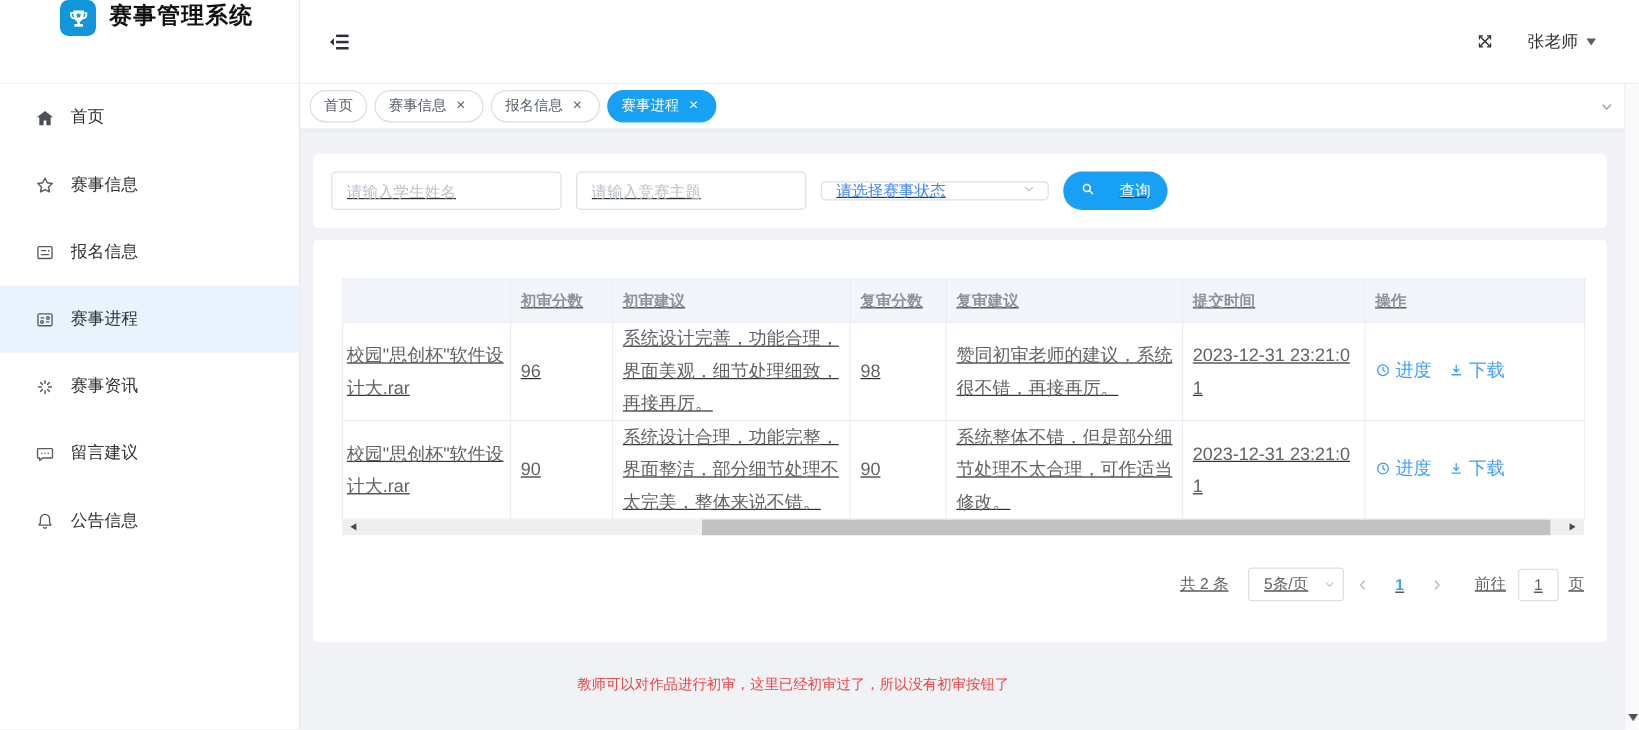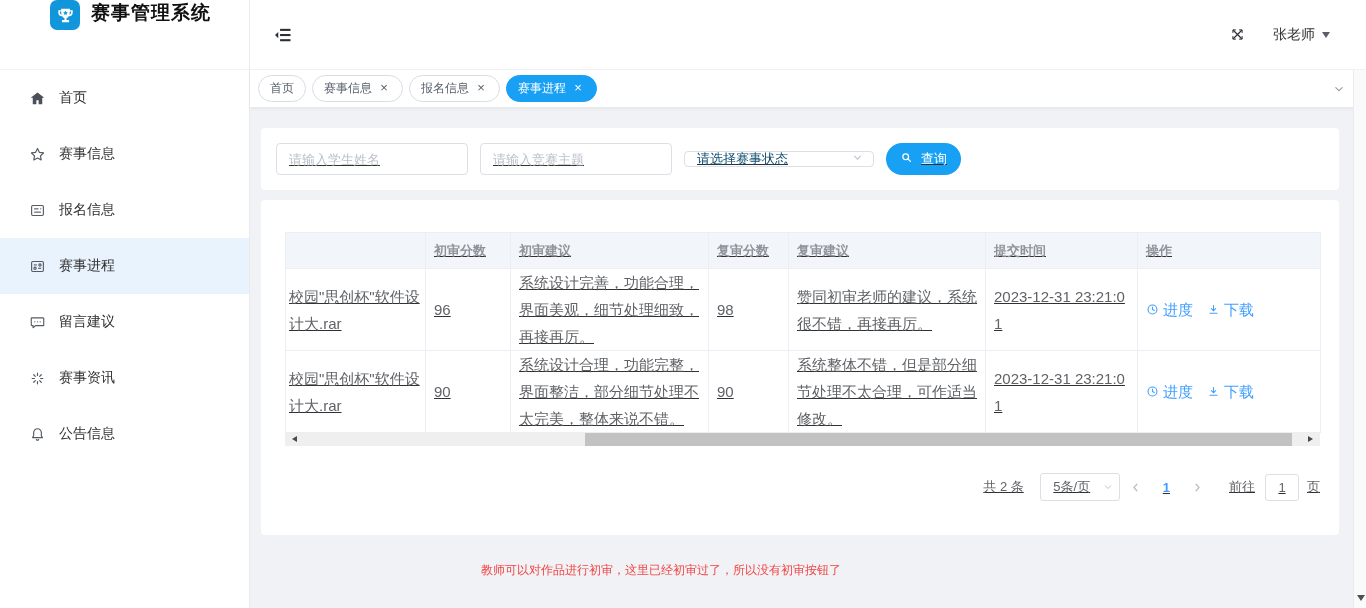--- a/index.html
+++ b/index.html
@@ -30,22 +30,22 @@
   .tag .tag-close { margin-left:5px; width:14px; height:14px; line-height:12px; text-align:center; border-radius:50%; font-size:13px; }
   .tag.active { background:#18a0f5; border-color:#18a0f5; color:#fff; }
   .tabs-chevron { position:absolute; right:20px; top:12px; display:flex; cursor:pointer; }
 
   
   .content { flex:1; background:#f0f2f5; padding:20px 27px 0 11px; overflow:hidden; }
   .card { background:#fff; border-radius:4px;text-decoration:underline; }
   .search-card { height:62px; padding:15px; display:flex; align-items:center; gap:12px; }
   .inp { width:192px; height:32px; border:1px solid #dcdfe6; border-radius:4px; padding:0 12px; font-size:13px; color:#606266; outline:none; font-family:inherit; }
   .inp::placeholder { color:#b9c0ca; }
-  .sel { width:190px; height:16px; border:1px solid #dcdfe6; border-radius:4px; padding:0 9px 0 12px; display:flex; align-items:center; justify-content:space-between; font-size:13px; color:#0c4a6e; cursor:pointer; background:#fff; }
-  .btn-primary { display:inline-flex; align-items:center; gap:8px; height:32px; padding:0 14px; border:none; border-radius:16px; background:#18a0f5; color:#fff; font-size:13px; cursor:pointer; font-family:inherit; }
+  .sel { width:190px; height:16px; border:1px solid #dcdfe6; border-radius:4px; padding:0 9px 0 12px; display:flex; align-items:center; justify-content:space-between; font-size:13px; color:#3b82f6; cursor:pointer; background:#fff; }
+  .btn-primary { display:inline-flex; align-items:center; gap:20px; height:32px; padding:0 14px; border:none; border-radius:16px; background:#18a0f5; color:#fff; font-size:13px; cursor:pointer; font-family:inherit; }
 
   .table-card { margin-top:10px; height:335px; padding:32px 19px 0 24px; }
   table { border-collapse:collapse; table-layout:fixed; width:1035px; }
   th { background:#f2f6fb; color:#909399; font-weight:700; font-size:13px; height:36px; padding:0 8px; text-align:left; border:1px solid #ebeef5; }
   td { color:#606266; font-size:15px; padding:0 8px; line-height:27px; height:82px; border:1px solid #ebeef5; vertical-align:middle; word-break:break-all; }
   td.cell-file { padding-left:3px; padding-right:2px; }
   .link { color:#409eff; cursor:pointer; display:inline-flex; align-items:center; gap:4px; margin-right:14px; white-space:nowrap; }
   .link svg { flex-shrink:0; }
 
   .hscroll { width:1035px; height:13px; background:#efefef; position:relative; }
@@ -118,36 +118,36 @@
               <path d="M6.8 9.8h4.3"></path>
               <circle cx="15.5" cy="9.8" r="1.6"></circle>
               <path d="M12.9 14.5h4.3"></path>
               <circle cx="8.5" cy="14.5" r="1.6"></circle>
             </svg>
           </span>
           <span class="mi-label">赛事进程</span>
         </div>
         <div class="menu-item">
           <span class="mi-icon">
+            <svg width="17" height="17" viewBox="0 0 24 24" fill="none" stroke="#555b63" stroke-width="1.7" stroke-linecap="round">
+              <path d="M12 4.5v3.2M17.3 6.7l-2.2 2.2M19.5 12h-3.2M17.3 17.3l-2.2-2.2M12 19.5v-3.2M6.7 17.3l2.2-2.2M4.5 12h3.2M6.7 6.7l2.2 2.2"></path>
+            </svg>
+          </span>
+          <span class="mi-label">赛事资讯</span>
+        </div>
+        <div class="menu-item">
+          <span class="mi-icon">
             <svg width="17" height="17" viewBox="0 0 24 24" fill="none" stroke="#555b63" stroke-width="1.6" stroke-linejoin="round">
               <path d="M4 5.5h16a.8.8 0 0 1 .8.8v9.4a.8.8 0 0 1-.8.8H9.2l-3.4 2.9v-2.9H4a.8.8 0 0 1-.8-.8V6.3a.8.8 0 0 1 .8-.8z"></path>
               <circle cx="8.2" cy="11" r=".9" fill="#555b63" stroke="none"></circle>
               <circle cx="12" cy="11" r=".9" fill="#555b63" stroke="none"></circle>
               <circle cx="15.8" cy="11" r=".9" fill="#555b63" stroke="none"></circle>
             </svg>
           </span>
           <span class="mi-label">留言建议</span>
-        </div>
-        <div class="menu-item">
-          <span class="mi-icon">
-            <svg width="17" height="17" viewBox="0 0 24 24" fill="none" stroke="#555b63" stroke-width="1.7" stroke-linecap="round">
-              <path d="M12 4.5v3.2M17.3 6.7l-2.2 2.2M19.5 12h-3.2M17.3 17.3l-2.2-2.2M12 19.5v-3.2M6.7 17.3l2.2-2.2M4.5 12h3.2M6.7 6.7l2.2 2.2"></path>
-            </svg>
-          </span>
-          <span class="mi-label">赛事资讯</span>
         </div>
         <div class="menu-item">
           <span class="mi-icon">
             <svg width="17" height="17" viewBox="0 0 24 24" fill="none" stroke="#555b63" stroke-width="1.6" stroke-linejoin="round">
               <path d="M12 3.8a5.4 5.4 0 0 0-5.4 5.4v4.6L5 16.4h14l-1.6-2.6V9.2A5.4 5.4 0 0 0 12 3.8z"></path>
               <path d="M10.4 19a1.7 1.7 0 0 0 3.2 0" stroke-linecap="round"></path>
             </svg>
           </span>
           <span class="mi-label">公告信息</span>
         </div>

